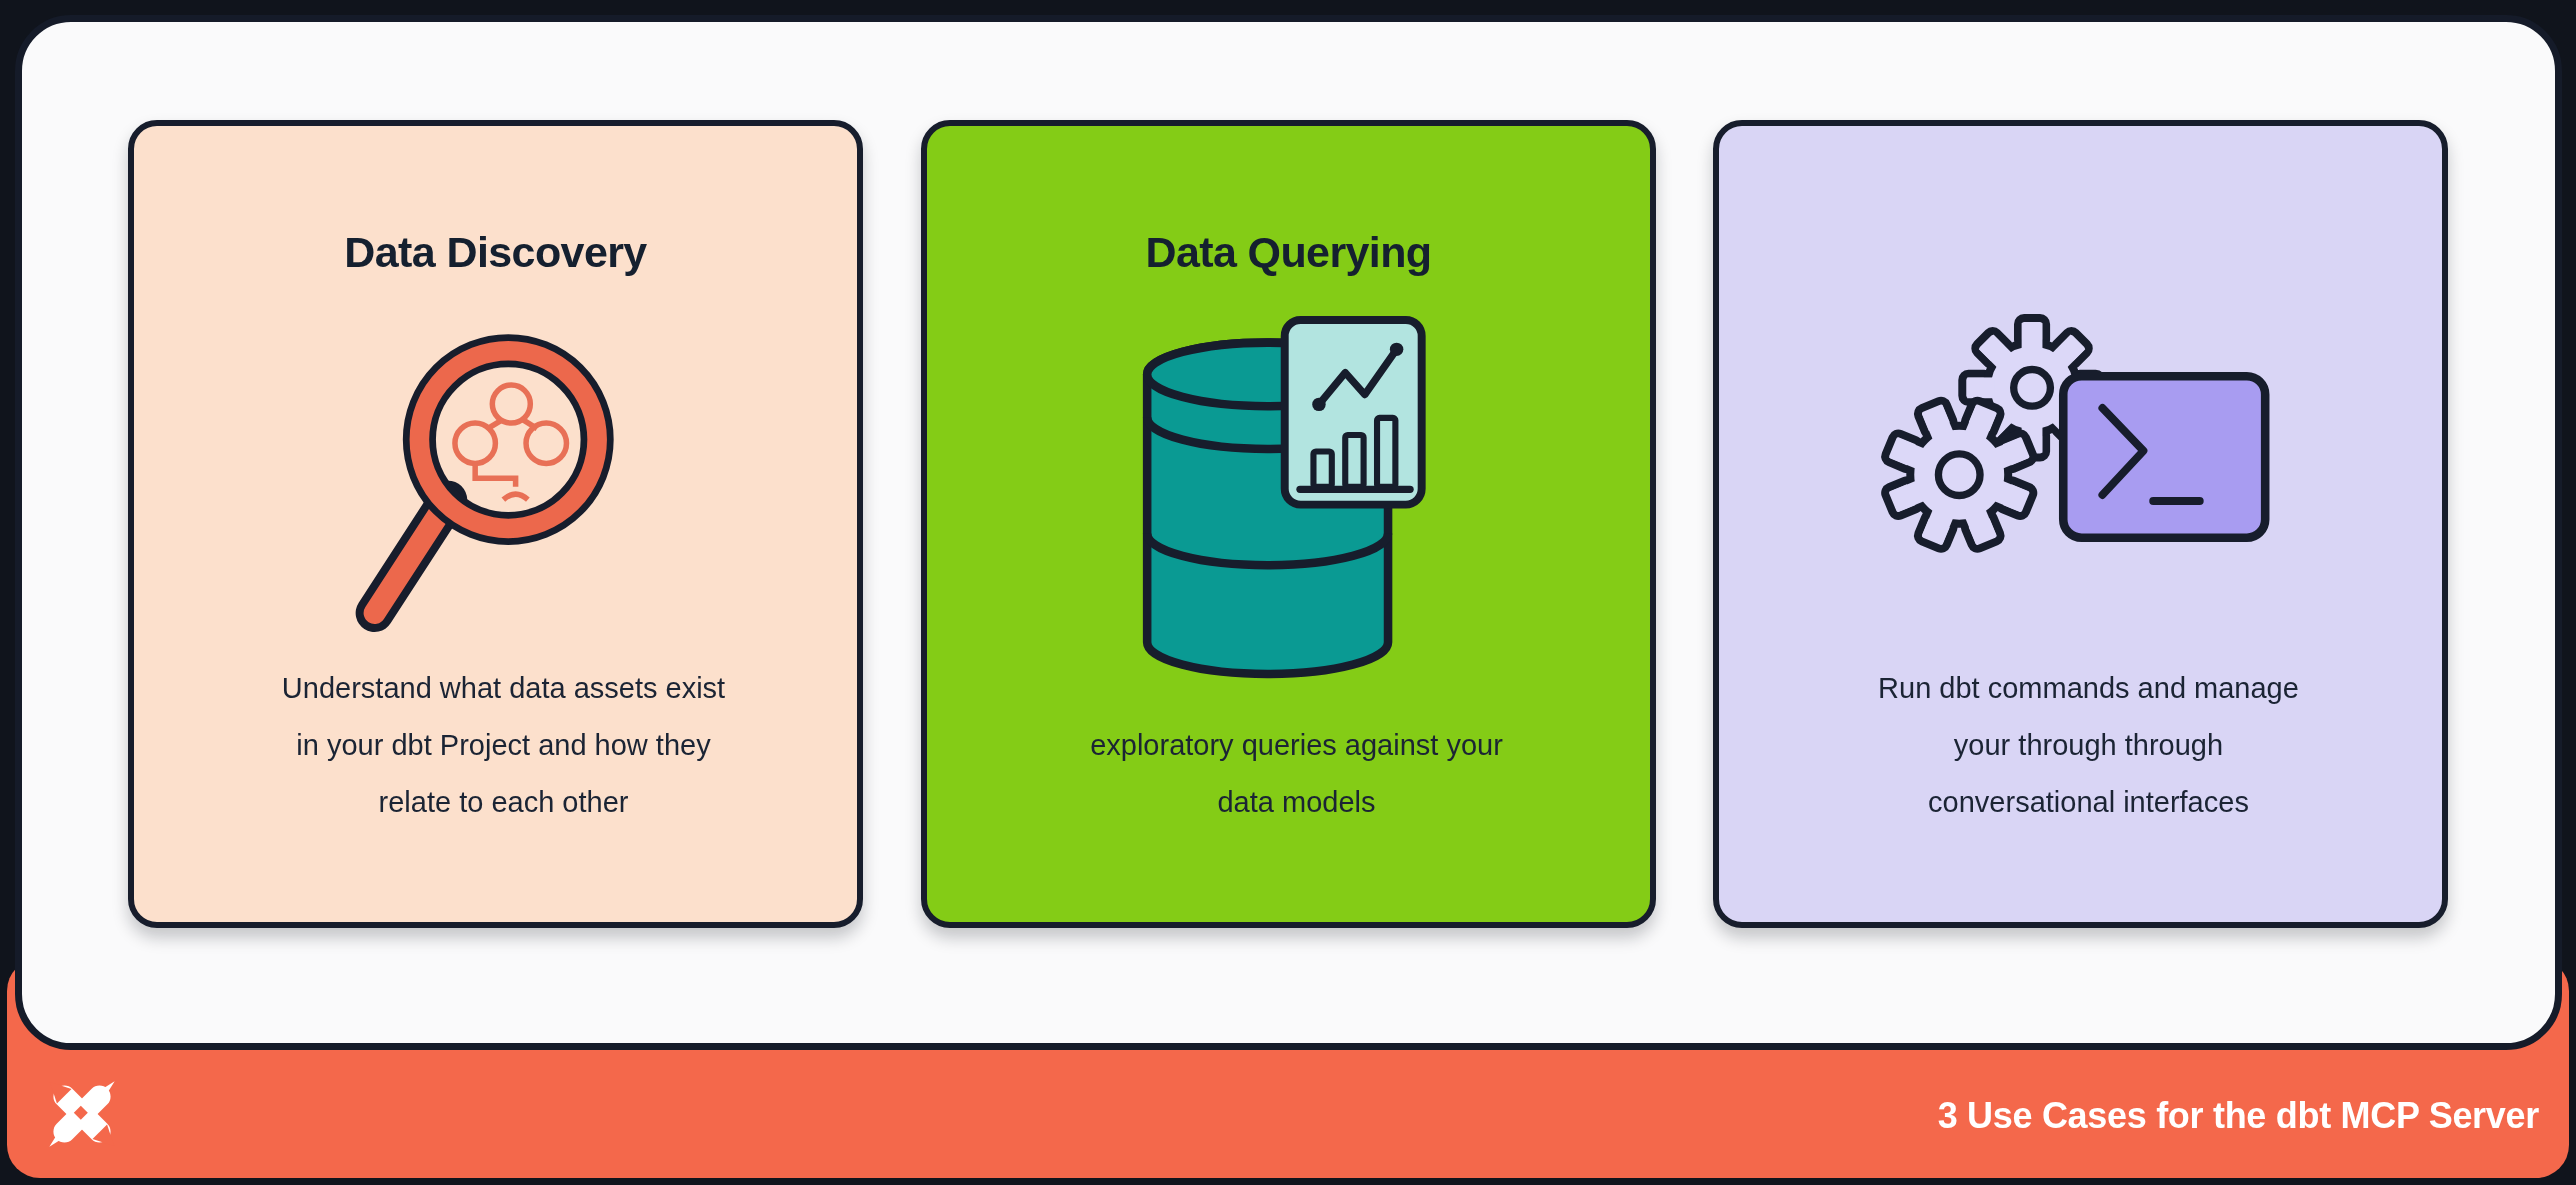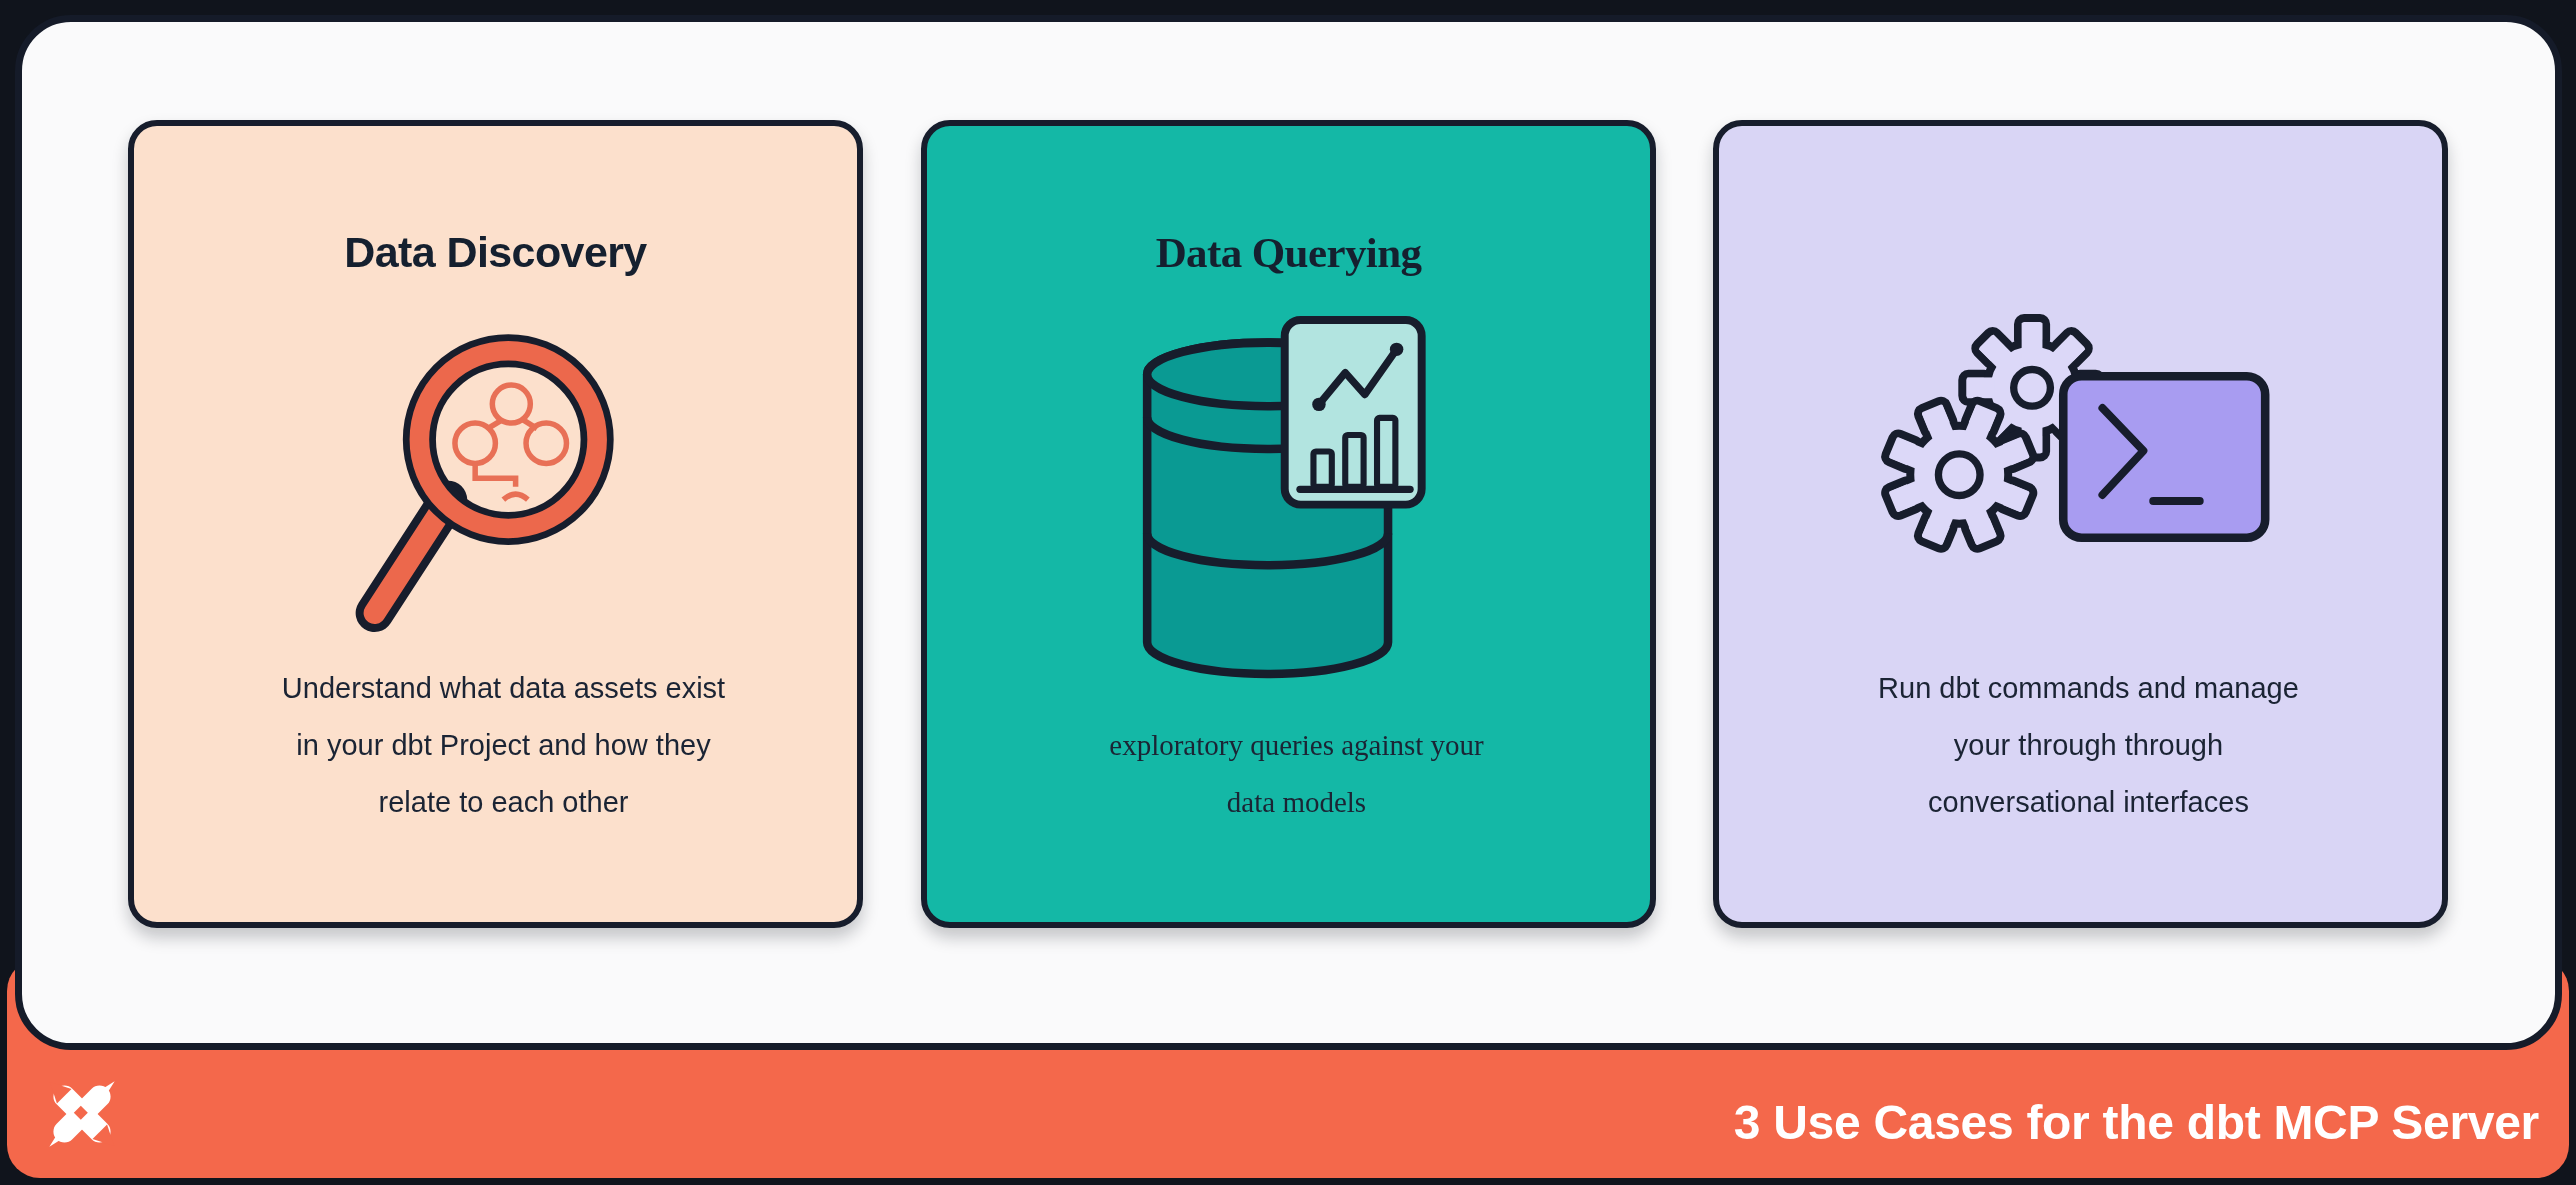--- a/index.html
+++ b/index.html
@@ -30,21 +30,21 @@
   .card{
     position:absolute;top:120px;width:735px;height:808px;
     box-sizing:border-box;
     border:6.1px solid #171D2C;border-radius:29px;
     box-shadow:0 9.8px 16px rgba(13,17,27,.22);
     display:flex;flex-direction:column;align-items:center;
     padding:78px 40px 91px 40px;
     color:#1B2434;
   }
   .card.c1{left:128px;background:#FCE0CC;}
-  .card.c2{left:921px;background:#14b8a6;font-family:Liberation Serif, serif;}
+  .card.c2{left:921px;background:#84cc16;}
   .card.c3{left:1713px;background:#D9D5F5;}
 
   .card-title{
     font-size:43px;font-weight:700;letter-spacing:-0.6px;
     color:#15202F;white-space:nowrap;margin-top:24px;
   }
   .icon-wrap{
     flex:1;display:flex;align-items:center;justify-content:center;
     width:100%;
   }
@@ -54,21 +54,21 @@
     margin-left:16px;
   }
   .body-line{height:57px;white-space:nowrap;}
 
   
   .dbt-logo{
     position:absolute;left:47px;top:1079px;width:70px;height:70px;
   }
   .footer-title{
     position:absolute;right:37px;top:1095px;
-    font-size:48px;font-weight:700;color:#FFFFFF;letter-spacing:-0.3px;
+    font-size:36px;font-weight:700;color:#FFFFFF;letter-spacing:-0.3px;
     white-space:nowrap;
   }
 </style>
 </head>
 <body>
 
 <div class="canvas">
 
   <div class="footer-bar"></div>
 

